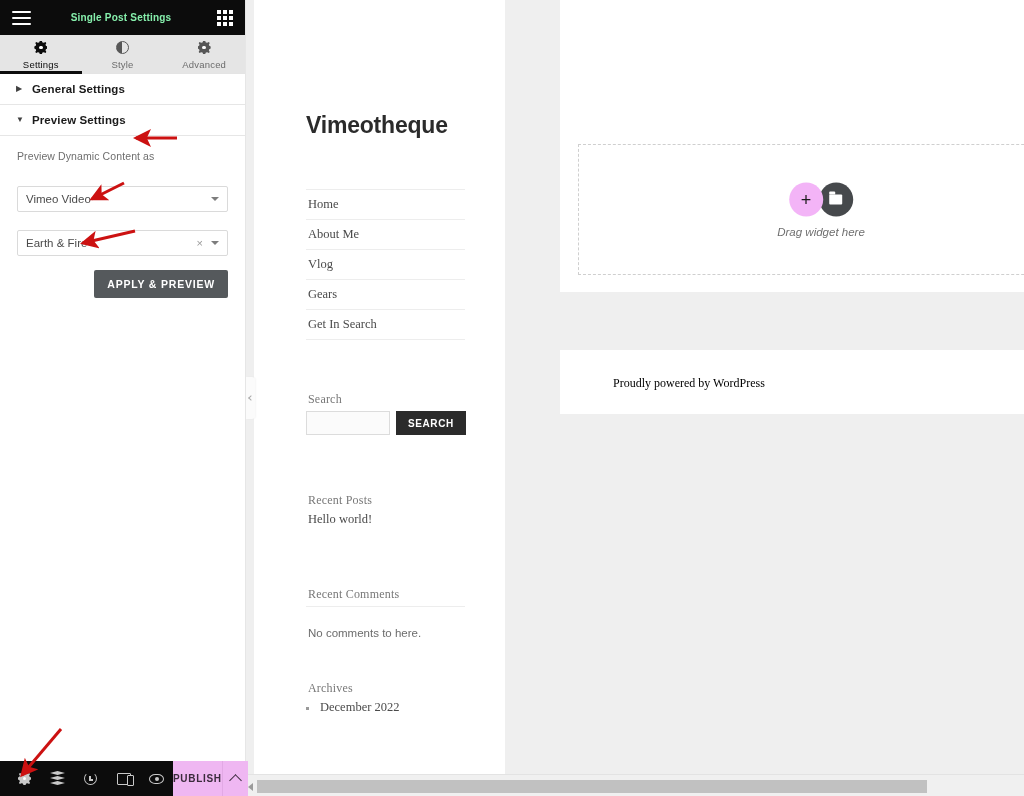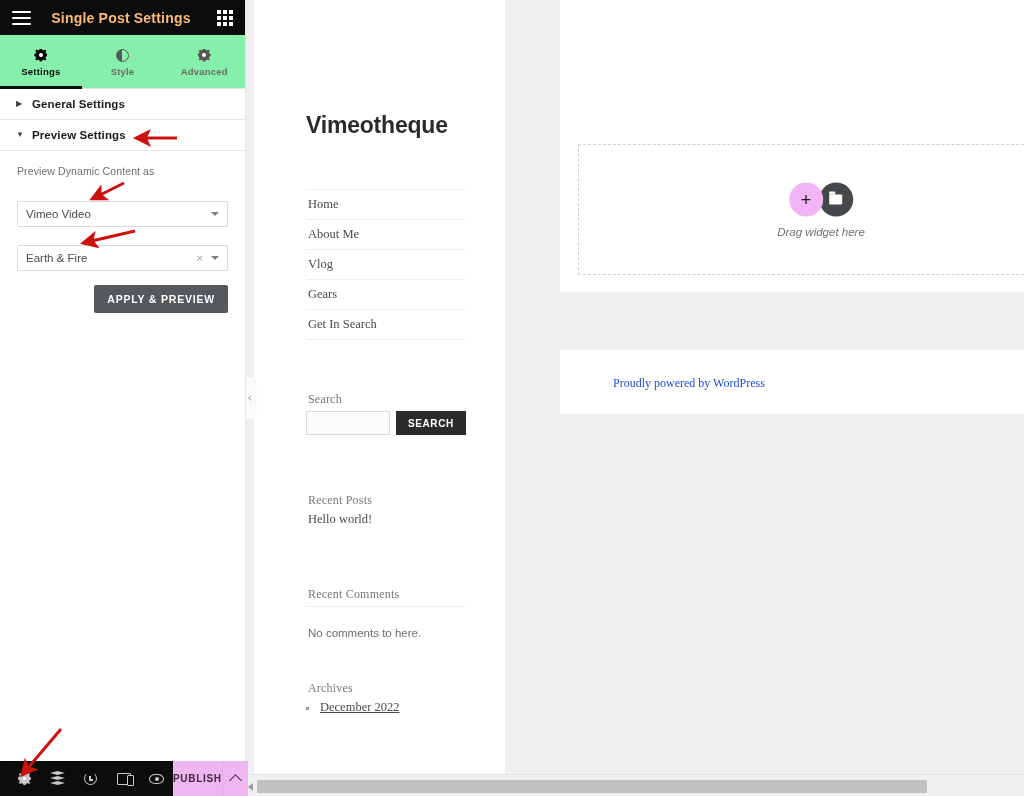--- a/index.html
+++ b/index.html
@@ -43,22 +43,22 @@
     display: flex; flex-direction: column; justify-content: space-between;
     cursor: pointer;
   }
   .hamburger span {
     display: block; height: 2px; width: 100%;
     background: #ffffff; border-radius: 1px;
   }
   .panel-title {
     flex: 1;
     text-align: center;
-    color: #fdba74;
-    font-size: 14px;
+    color: #86efac;
+    font-size: 10px;
     font-weight: 600;
     letter-spacing: 0.2px;
     margin-left: -6px;
   }
   .grid-icon {
     width: 16px; height: 16px;
     display: grid;
     grid-template-columns: repeat(3, 1fr);
     grid-template-rows: repeat(3, 1fr);
     gap: 2px;
@@ -66,24 +66,23 @@
   }
   .grid-icon i {
     background: #ffffff;
     display: block;
     width: 100%; height: 100%;
   }
 
   
   .panel-tabs {
     display: flex;
-    height: 54px;
-    background: #86efac;
+    height: 39px;
+    background: #e5e5e5;
     border-bottom: 1px solid #e4e4e4;
-    font-weight: bold;
   }
   .ptab {
     flex: 1;
     display: flex;
     flex-direction: column;
     align-items: center;
     justify-content: center;
     gap: 4px;
     cursor: pointer;
     position: relative;
@@ -447,21 +446,20 @@
     list-style: none;
     margin: 3px 0 0 0;
     padding: 0;
   }
   .bullet-list li {
     font-size: 12.5px;
     color: #4a4a4a;
     position: relative;
     padding-left: 14px;
     margin-bottom: 2px;
-    text-decoration: underline;
   }
   .bullet-list li::before {
     content: "";
     position: absolute;
     left: 0; top: 7px;
     width: 3px; height: 3px;
     background: #9a9a9a;
   }
 
   
@@ -537,21 +535,21 @@
   .footer-panel {
     position: absolute;
     left: 0; top: 350px;
     width: 464px;
     height: 64px;
     background: #ffffff;
   }
   .footer-credit {
     font-family: "Liberation Serif", serif;
     font-size: 12px;
-    color: #1d4ed8;
+    color: #000000;
     position: absolute;
     left: 53px; top: 26px;
   }
 
   
   .hscroll {
     position: absolute;
     left: 246px; bottom: 0;
     width: 778px; height: 22px;
     background: #f0f0f0;

